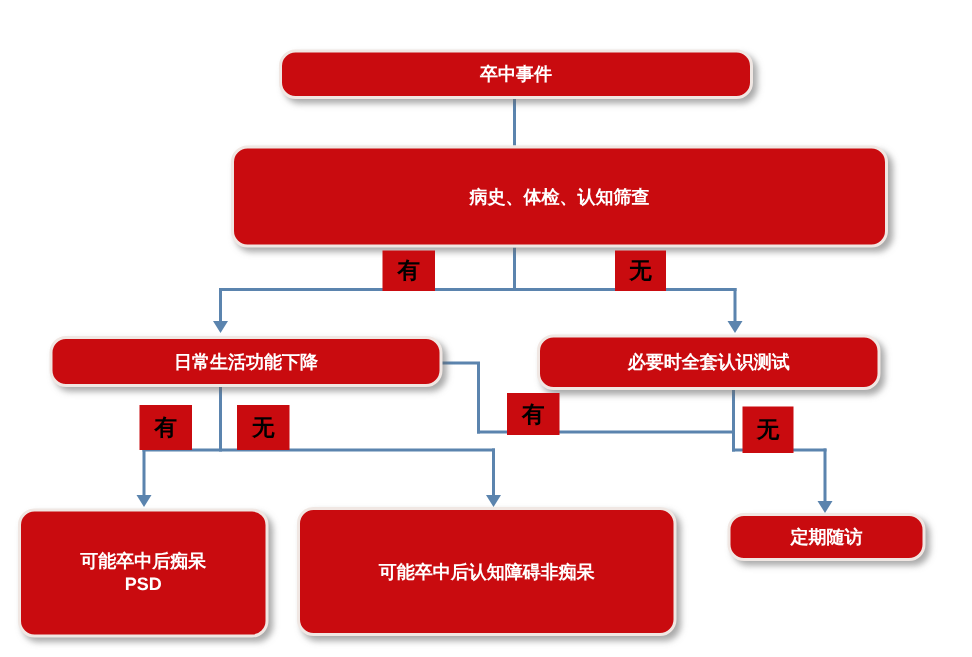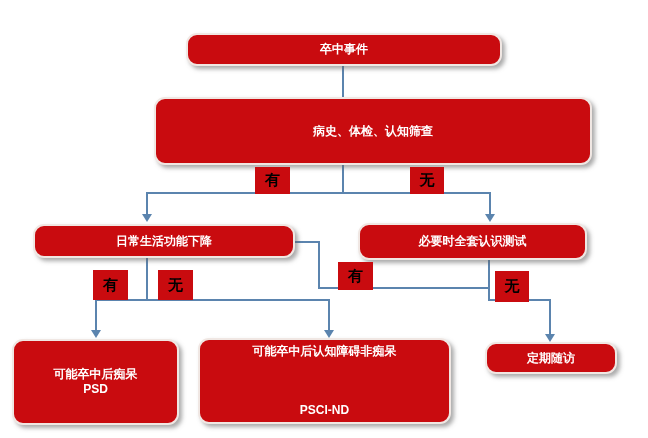--- a/index.html
+++ b/index.html
@@ -114,20 +114,19 @@
     <span class="ln">必要时全套认识测试</span>
   </div>
 
   <div class="node fs18" style="left:12px;top:339px;width:167px;height:86px;">
     <span class="ln">可能卒中后痴呆</span>
     <span class="ln">PSD</span>
   </div>
 
   <div class="node fs18" style="left:198px;top:338px;width:253px;height:86px;gap:44px;">
     <span class="ln">可能卒中后认知障碍非痴呆</span>
-    <span class="ln">PSCI-ND</span>
   </div>
 
   <div class="node fs17" style="left:485px;top:342px;width:132px;height:32px;">
     <span class="ln">定期随访</span>
   </div>
 
 </div>
 
 </body></html>

